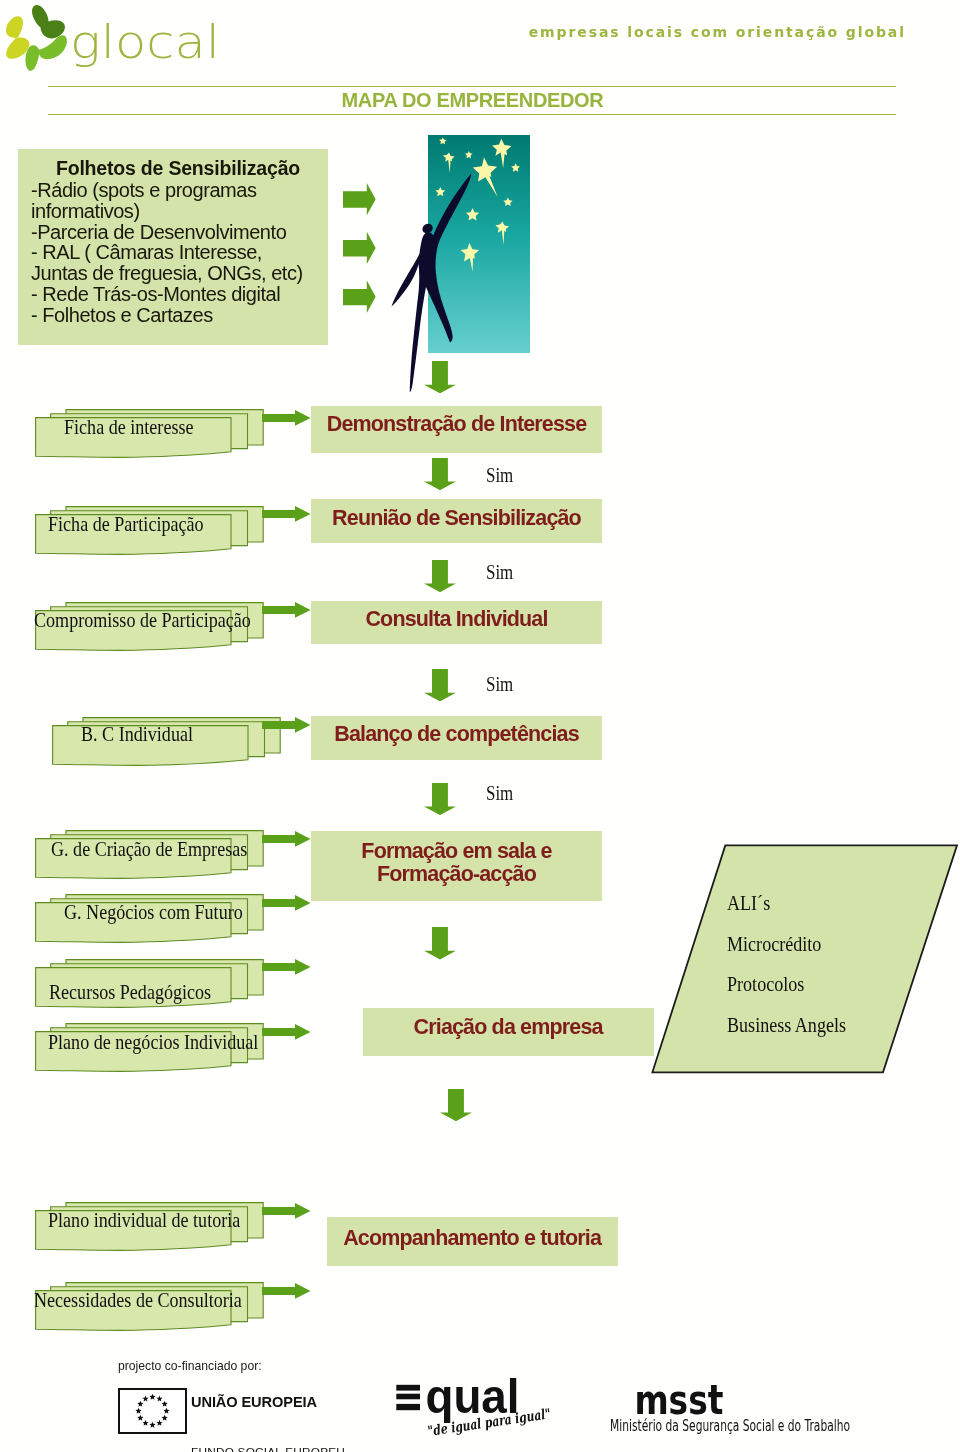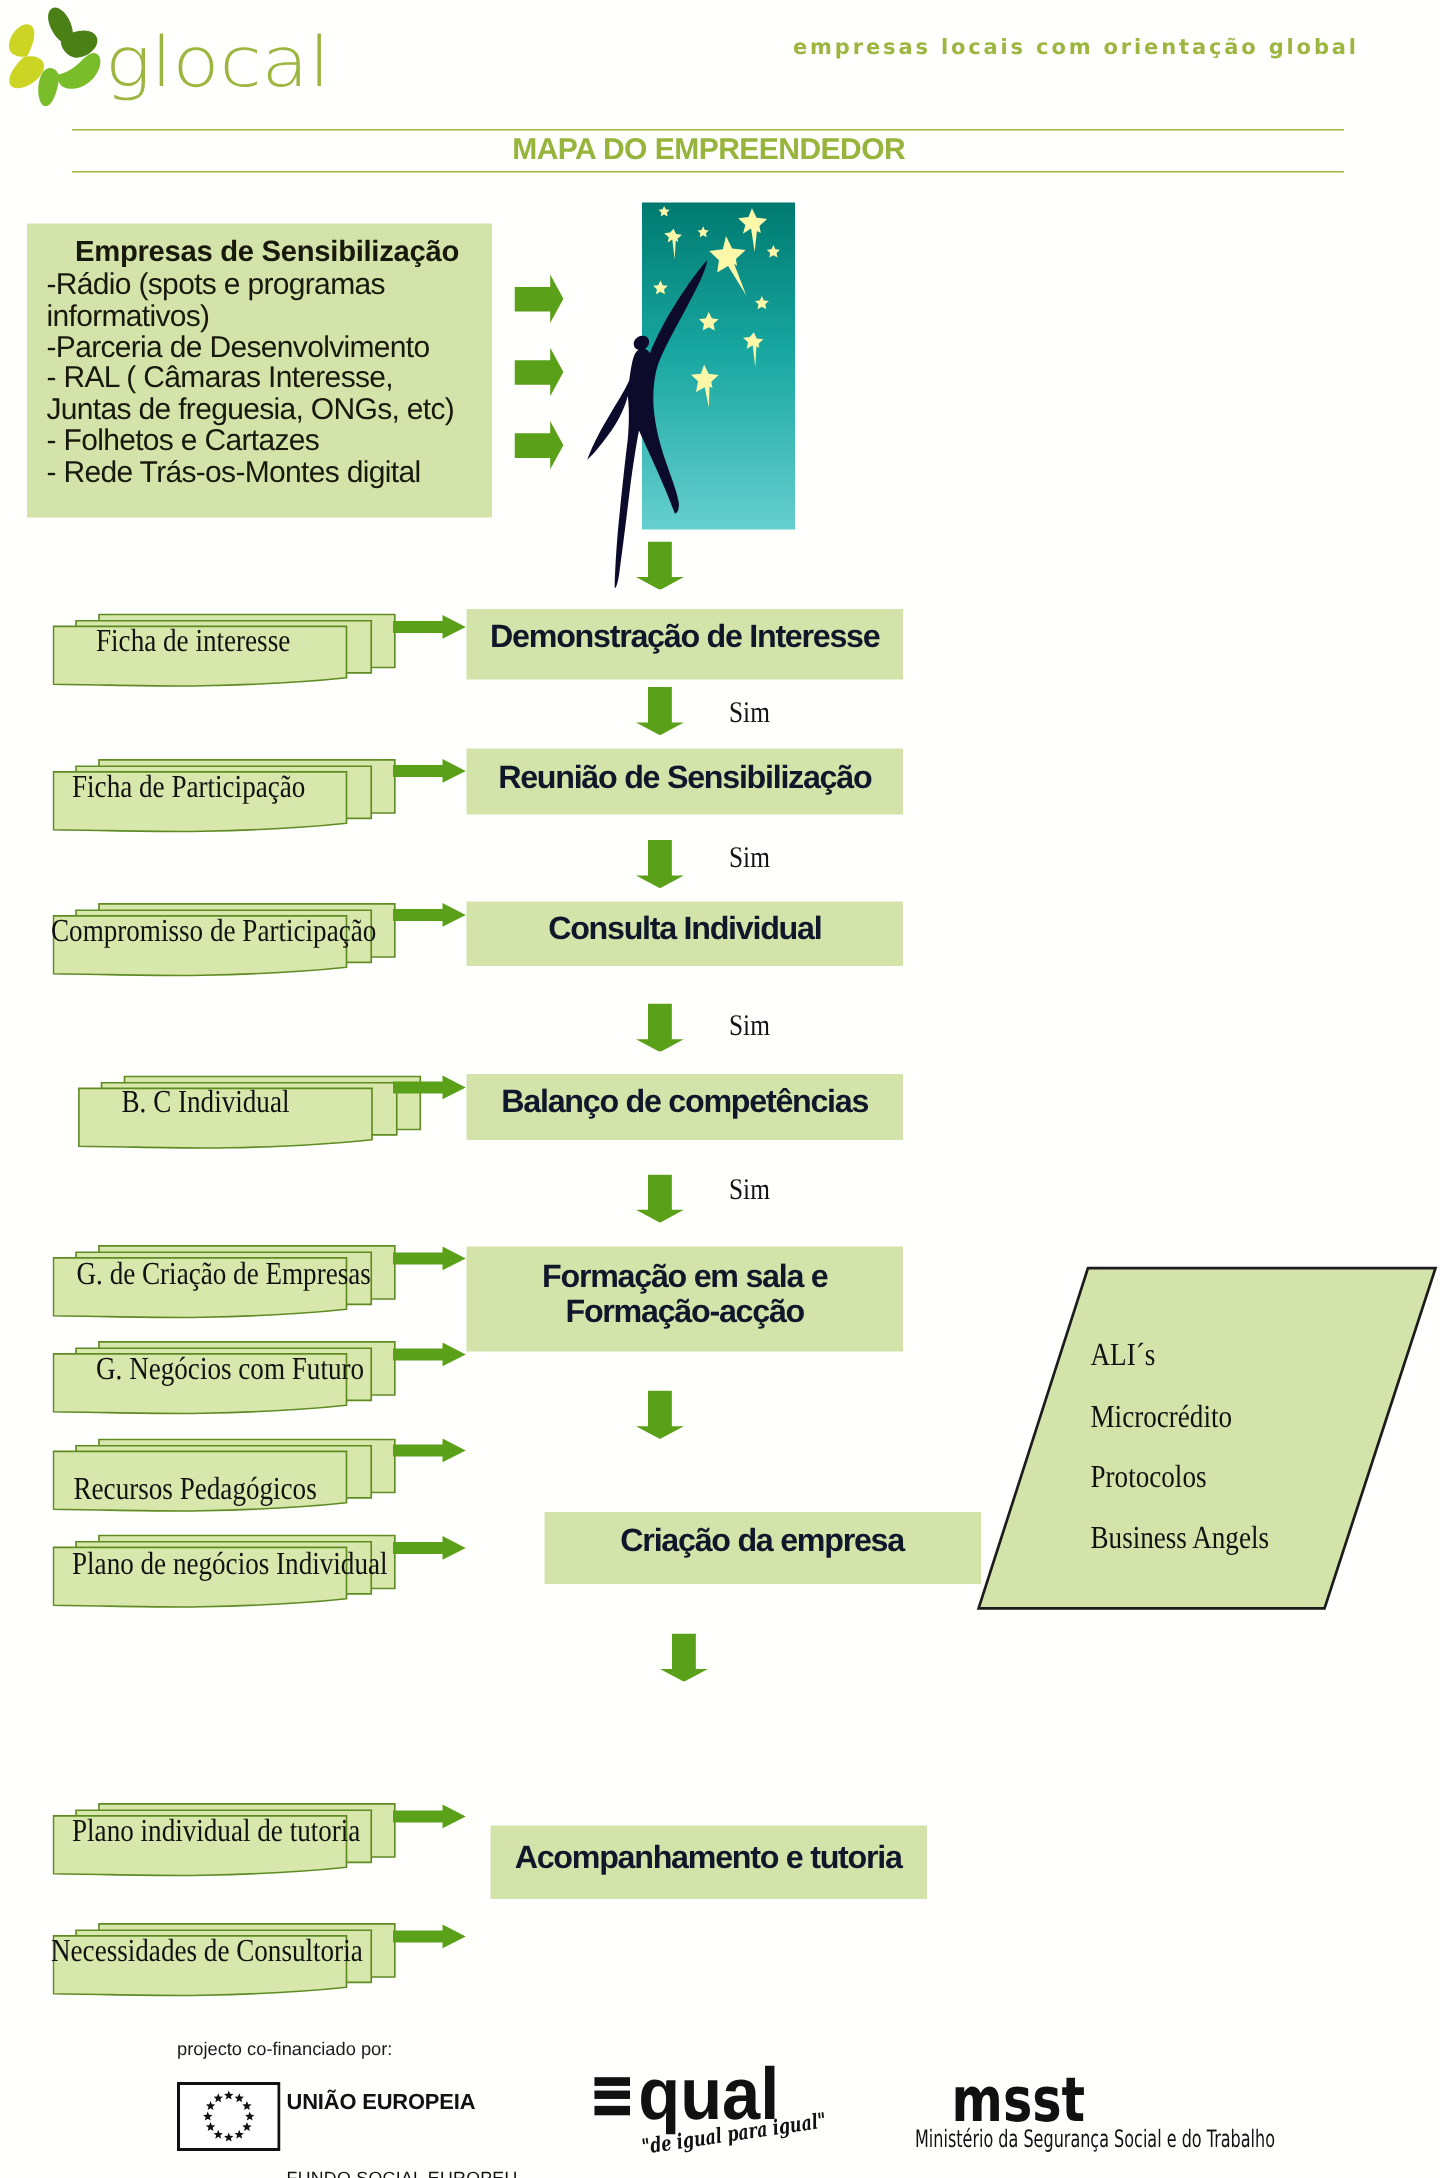--- a/index.html
+++ b/index.html
@@ -26,21 +26,21 @@
   #campaign-title{margin:0;padding:7px 0 0 10px;text-align:center;font-size:19.5px;
                   font-weight:bold;line-height:24px;
                   color:#18180c;font-family:"Liberation Sans",sans-serif;
                   letter-spacing:-0.2px;}
   .campaign-line{font-size:20px;color:#18180c;line-height:20.8px;padding-left:13px;
                  font-family:"Liberation Sans",sans-serif;white-space:nowrap;
                  letter-spacing:-0.45px;}
 
   
   .proc{background:#d4e3a9;display:flex;align-items:center;justify-content:center;
-        text-align:center;font-weight:bold;font-size:21.5px;color:#0f172a;
+        text-align:center;font-weight:bold;font-size:21.5px;color:#7f1d1d;
         font-family:"Liberation Sans",sans-serif;line-height:22.7px;
         white-space:nowrap;letter-spacing:-0.85px;}
   .yes{font-family:"Liberation Serif",serif;font-size:20px;color:#141414;
        transform:scaleX(0.845);transform-origin:left center;white-space:nowrap;}
 
   
   .docstack{}
   .doclabel{position:absolute;font-family:"Liberation Serif",serif;font-size:21.4px;
             color:#111;white-space:nowrap;transform:scaleX(0.845);
             transform-origin:left center;}
@@ -86,28 +86,28 @@
       </g>
       <text x="70" y="57.5" font-family="DejaVu Sans, sans-serif" font-size="46" font-weight="300" fill="#9cb63f" textLength="150" lengthAdjust="spacingAndGlyphs" id="logowordmark">glocal</text>
     </svg>
   </div>
   <div class="abs" id="tagline">empresas locais com orientação global</div>
   <div class="abs hrule" id="hrule-top"></div>
   <div class="abs hrule" id="hrule-bottom"></div>
   <div class="abs" id="page-title">MAPA DO EMPREENDEDOR</div>
 
   <div class="abs" id="campaign-box">
-    <div id="campaign-title">Empresas de Sensibilização</div>
+    <div id="campaign-title">Folhetos de Sensibilização</div>
     <div class="campaign-line">-Rádio (spots e programas</div>
     <div class="campaign-line">informativos)</div>
     <div class="campaign-line">-Parceria de Desenvolvimento</div>
     <div class="campaign-line">- RAL ( Câmaras Interesse,</div>
     <div class="campaign-line">Juntas de freguesia, ONGs, etc)</div>
+    <div class="campaign-line">- Rede Trás-os-Montes digital</div>
     <div class="campaign-line">- Folhetos e Cartazes</div>
-    <div class="campaign-line">- Rede Trás-os-Montes digital</div>
   </div>
 
   <div class="abs" id="hero" style="left:390px;top:125px;width:150px;height:275px;overflow:visible;">
     <svg width="150" height="275" viewBox="0 0 150 275" xmlns="http://www.w3.org/2000/svg">
       <defs>
         <linearGradient id="tealgrad" x1="0" y1="0" x2="0" y2="1">
           <stop offset="0%" stop-color="#007a70"></stop>
           <stop offset="45%" stop-color="#17a6a0"></stop>
           <stop offset="100%" stop-color="#66cfcf"></stop>
         </linearGradient>

